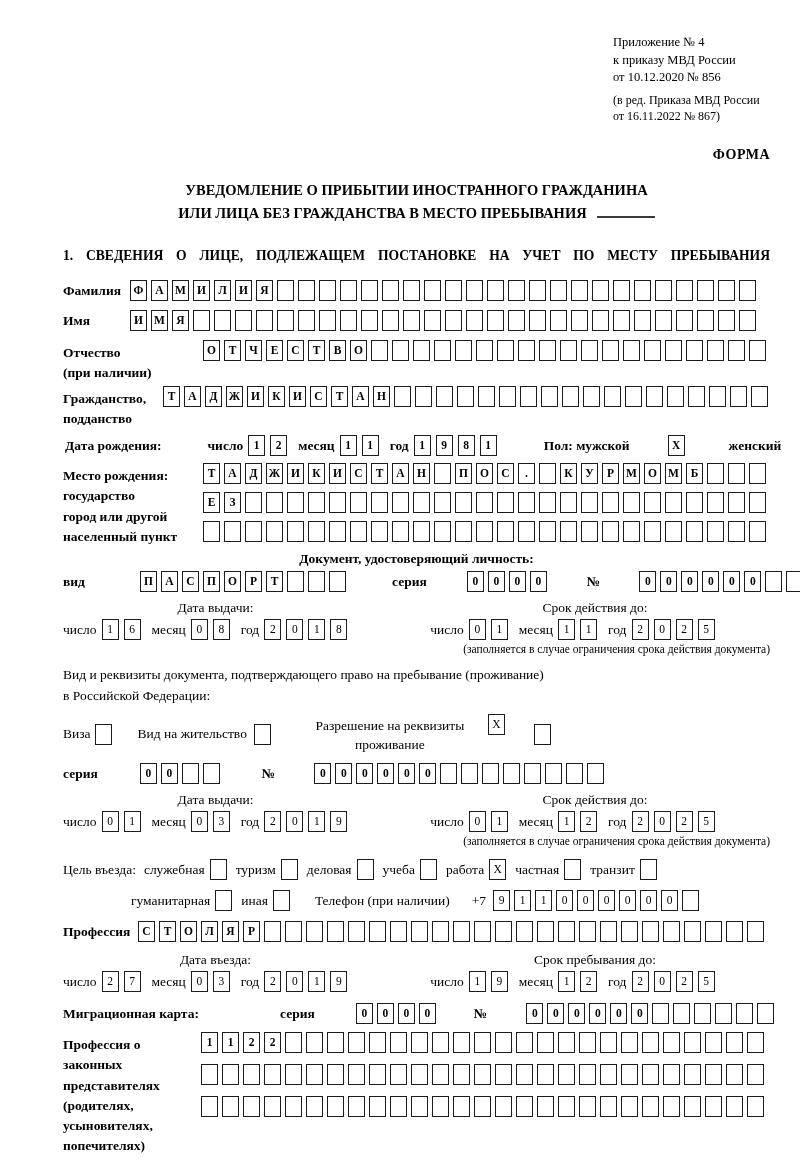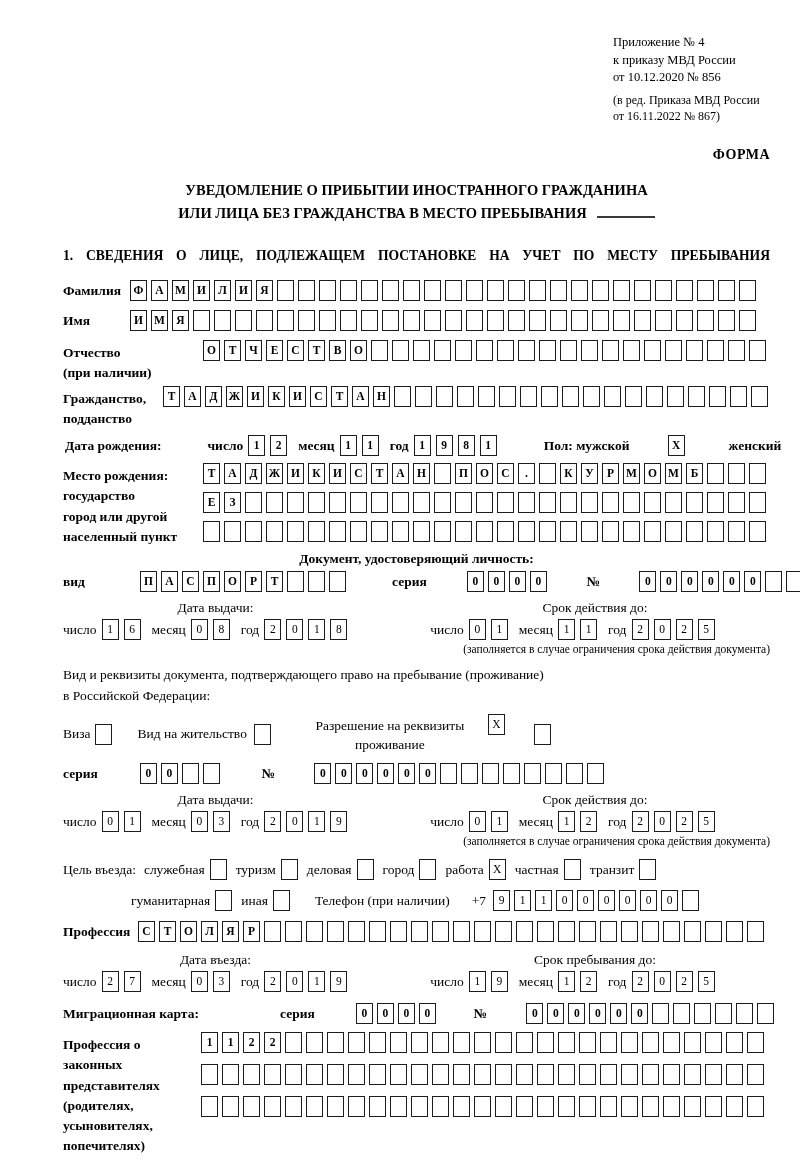--- a/index.html
+++ b/index.html
@@ -558,21 +558,21 @@
         </span>
         <span class="opt">
           <span class="opt-label">туризм</span>
           <span class="cell"></span>
         </span>
         <span class="opt">
           <span class="opt-label">деловая</span>
           <span class="cell"></span>
         </span>
         <span class="opt">
-          <span class="opt-label">город</span>
+          <span class="opt-label">учеба</span>
           <span class="cell"></span>
         </span>
         <span class="opt">
           <span class="opt-label">работа</span>
           <span class="cell">X</span>
         </span>
         <span class="opt">
           <span class="opt-label">частная</span>
           <span class="cell"></span>
         </span>

